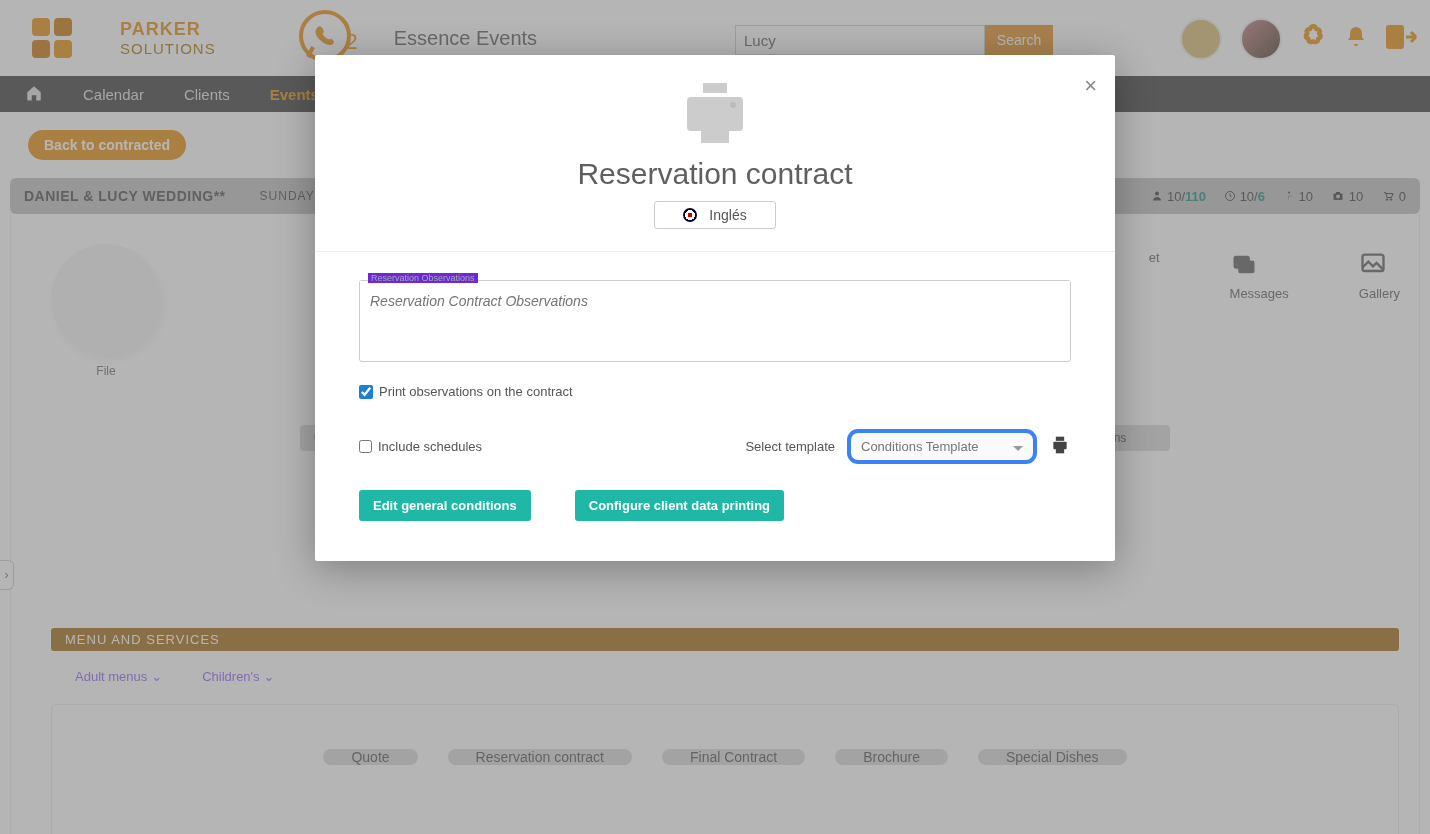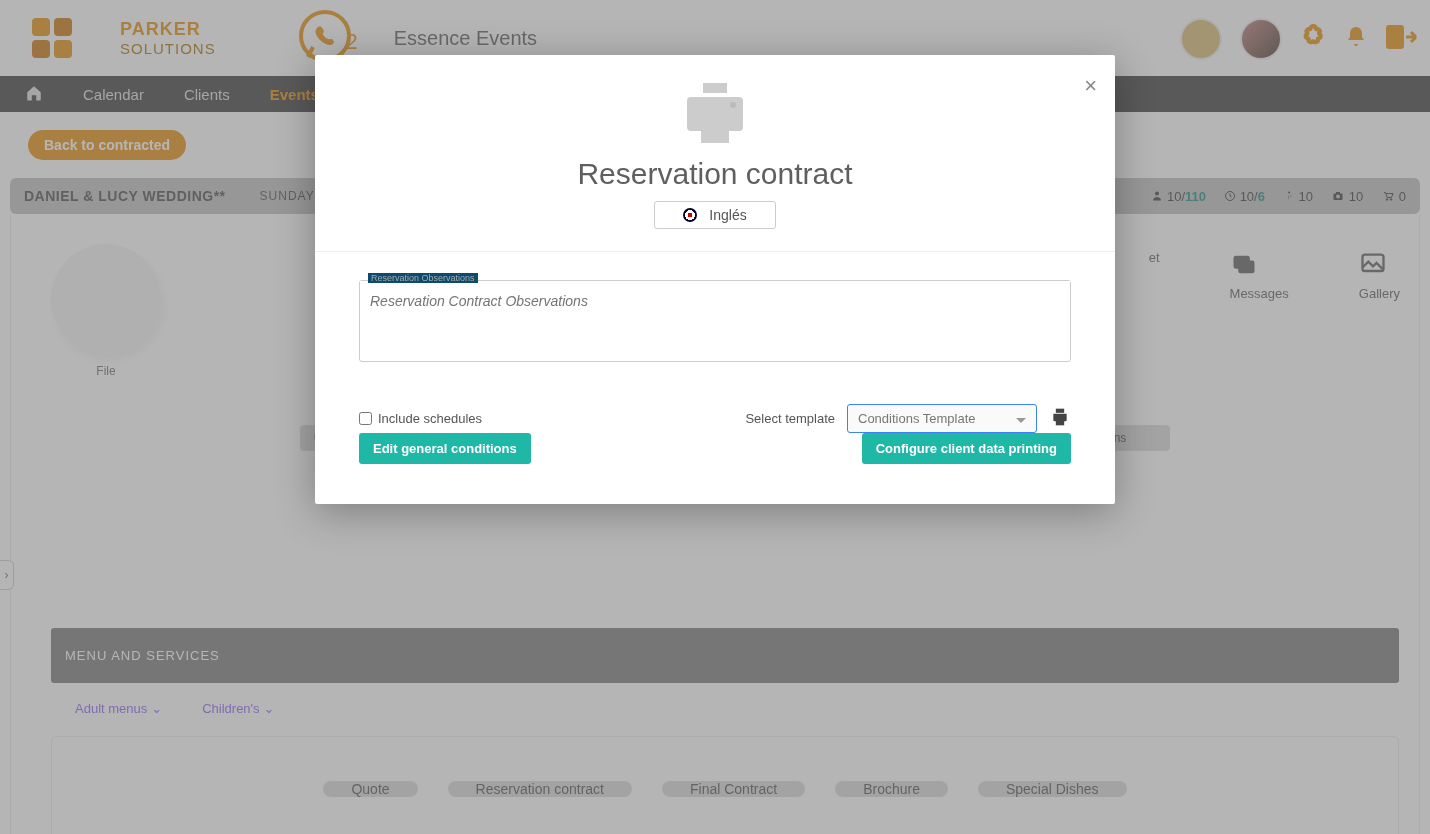--- a/index.html
+++ b/index.html
@@ -30,46 +30,46 @@
   .event-bar .teal { color:#0e8a7a; font-weight:600;}
   .body-area { margin:0 10px; background:#fff; padding:30px 20px 10px 40px; min-height:520px; border:1px solid #eee; border-top:none;}
   .file-circle { width:110px; height:110px; border-radius:50%; background:#f4f4f4; box-shadow:3px 6px 10px rgba(0,0,0,0.06);}
   .file-label { font-size:12px; color:#666; margin-top:10px; text-align:center; width:110px;}
   .side-cards { position:absolute; right:30px; top:250px; display:flex; gap:70px;}
   .side-card { display:flex; flex-direction:column; color:#555; font-size:13px;}
   .side-card svg { fill:#555;}
   .chip-row { position:absolute; left:300px; top:425px; display:flex;}
   .chip { background:#d8d8d8; width:34px; height:26px; border-radius:4px; display:flex; align-items:center; justify-content:center;}
   .chip-big { position:absolute; right:260px; top:425px; background:#d8d8d8; height:26px; width:100px; border-radius:4px; display:flex; align-items:center; justify-content:center; font-size:12px; color:#444;}
-  .section-bar { margin-top:250px; background:#737373; color:#fff; padding:20px 14px; border-radius:3px; font-size:13px; letter-spacing:1px;}
+  .section-bar { margin-top:250px; background:#a16207; color:#fff; padding:4px 14px; border-radius:3px; font-size:13px; letter-spacing:1px;}
   .tabs-row { display:flex; gap:40px; padding:18px 0 0 24px; font-size:13px; color:#8b5cf6;}
   .tabs-row span { display:flex; align-items:center; gap:4px;}
   .action-row-wrap { margin:20px 0 0 0; border:1px solid #e8e8e8; border-radius:6px; padding:44px 20px 90px 20px; display:flex; gap:30px; justify-content:center;}
   .pill { background:#d8d8d8; color:#4a4a4a; padding:0 28px; border-radius:18px; font-size:14px;}
   .edge-tab { position:absolute; left:0; top:560px; width:14px; height:30px; background:#fff; border:1px solid #ccc; border-left:none; border-radius:0 6px 6px 0; display:flex; align-items:center; justify-content:center; font-size:12px; color:#666;}
   
   .overlay { position:absolute; inset:0; background:rgba(120,120,120,0.55); display:flex; align-items:flex-start; justify-content:center;}
   .modal { width:800px; background:#fff; margin-top:55px; border-radius:2px; box-shadow:0 8px 40px rgba(0,0,0,0.3); padding-bottom:40px; position:relative;}
   .modal-close { position:absolute; right:18px; top:18px; font-size:22px; color:#888; cursor:pointer; background:none; border:none;}
   .modal-head { display:flex; flex-direction:column; align-items:center; padding-top:28px; border-bottom:1px solid #eee; padding-bottom:22px;}
   .modal-head h2 { font-size:30px; font-weight:400; color:#5f5f5f; margin-top:10px;}
   .lang-btn { margin-top:10px; border:1px solid #ccc; padding:5px 28px; border-radius:3px; font-size:14px; color:#555; display:flex; align-items:center; gap:12px; background:#fff;}
   .flag { width:14px; height:14px; border-radius:50%; background:radial-gradient(circle,#c00 25%,#fff 25% 50%,#003 50%);}
   .modal-body { padding:28px 44px 0 44px;}
   .field-wrap { position:relative; border:1px solid #ccc; border-radius:3px; }
-  .field-wrap .legend { position:absolute; top:-8px; left:8px; background:#0c4a6e; padding:0 3px; font-size:9px; color:#aaa;}
+  .field-wrap .legend { position:absolute; top:-8px; left:8px; background:#6d28d9; padding:0 3px; font-size:9px; color:#aaa;}
   .field-wrap textarea { width:100%; height:76px; border:none; resize:none; padding:12px 10px; font-style:italic; font-size:14px; color:#888; outline:none; font-family:inherit;}
   .check-row { margin-top:22px; font-size:13px; color:#555; display:flex; align-items:center; gap:6px;}
   .check-row input { width:14px; height:14px; accent-color:#1b7fd4;}
-  .row-flex { display:flex; align-items:center; margin-top:42px; }
+  .row-flex { display:flex; align-items:center; margin-top:30px; }
   .row-flex .left { display:flex; align-items:center; gap:6px; font-size:13px; color:#555;}
   .row-flex .right { margin-left:auto; display:flex; align-items:center; gap:12px; font-size:13px; color:#555;}
-  .select-box { border:1px solid #3b82f6; border-radius:3px; padding:6px 30px 6px 10px; font-size:13px; color:#777; position:relative; width:190px; background:#fafafa;}
+  .select-box { border:4px solid #3b82f6; border-radius:11px; padding:6px 30px 6px 10px; font-size:13px; color:#777; position:relative; width:190px; background:#fafafa;}
   .select-box::after { content:""; position:absolute; right:10px; top:13px; border:5px solid transparent; border-top-color:#999;}
-  .btn-row { display:flex; gap:44px;justify-content:space-between;}
+  .btn-row { margin-top:26px; display:flex; gap:44px;}
   .teal-btn { background:#1fb8a6; color:#fff; border:none; padding:8px 14px; border-radius:3px; font-size:13px; font-weight:600; cursor:pointer;}
   .printer-ic {display:flex; flex-direction:column; align-items:center;}
 </style>
 </head>
 <body>
 
 
 
 
 <div class="topbar">
@@ -92,20 +92,24 @@
     <svg width="58" height="58" viewBox="0 0 58 58">
       <circle cx="29" cy="29" r="24" fill="none" stroke="#e68a00" stroke-width="4"></circle>
       <path d="M12 50 L17 40" stroke="#e68a00" stroke-width="4" fill="none"></path>
       <path d="M22 20c2-2 4 0 5 2s1 3 0 4 2 5 5 6 3-1 4 0 3 3 1 5-8 1-13-4-6-10-2-13z" fill="#e68a00"></path>
     </svg>
     <span style="position:absolute; right:-4px; top:22px; color:#e68a00; font-size:22px;">2</span>
   </div>
 
   <div class="company-name">Essence Events</div>
 
+  <div class="search-wrap">
+    <input class="search-input" value="Lucy" style="">
+    <button class="search-btn">Search</button>
+  </div>
 
   <div class="topbar-right">
     <div class="circle-img"></div>
     <div class="circle-img avatar2"></div>
     <span class="gear-icon">
       <svg width="26" height="26" viewBox="0 0 24 24">
           <path d="M12 2l2 .5.9 2.1 2.2.3 1.3 1.8-.8 2.1 1.5 1.7-.5 2.1-2 1-0.3 2.2-2 1-2.1-.8-2.1.8-2-1-.3-2.2-2-1-.5-2.1 1.5-1.7-.8-2.1 1.3-1.8 2.2-.3.9-2.1z" fill="none" stroke="#e68a00" stroke-width="4" stroke-linejoin="round"></path>
         </svg>
     </span>
     <span class="bell-icon">
@@ -266,20 +270,24 @@
         <span>Inglés</span>
       </button>
     </div>
 
     <div class="modal-body">
       <div class="field-wrap">
         <span class="legend">Reservation Observations</span>
         <textarea placeholder="Reservation Contract Observations" style=""></textarea>
       </div>
 
+      <label class="check-row">
+        <input type="checkbox" checked="" style="">
+        <span>Print observations on the contract</span>
+      </label>
 
       <div class="row-flex">
         <label class="left">
           <input type="checkbox" style="">
           <span>Include schedules</span>
         </label>
         <div class="right">
           <span>Select template</span>
           <div class="select-box">
             <span>Conditions Template</span>

